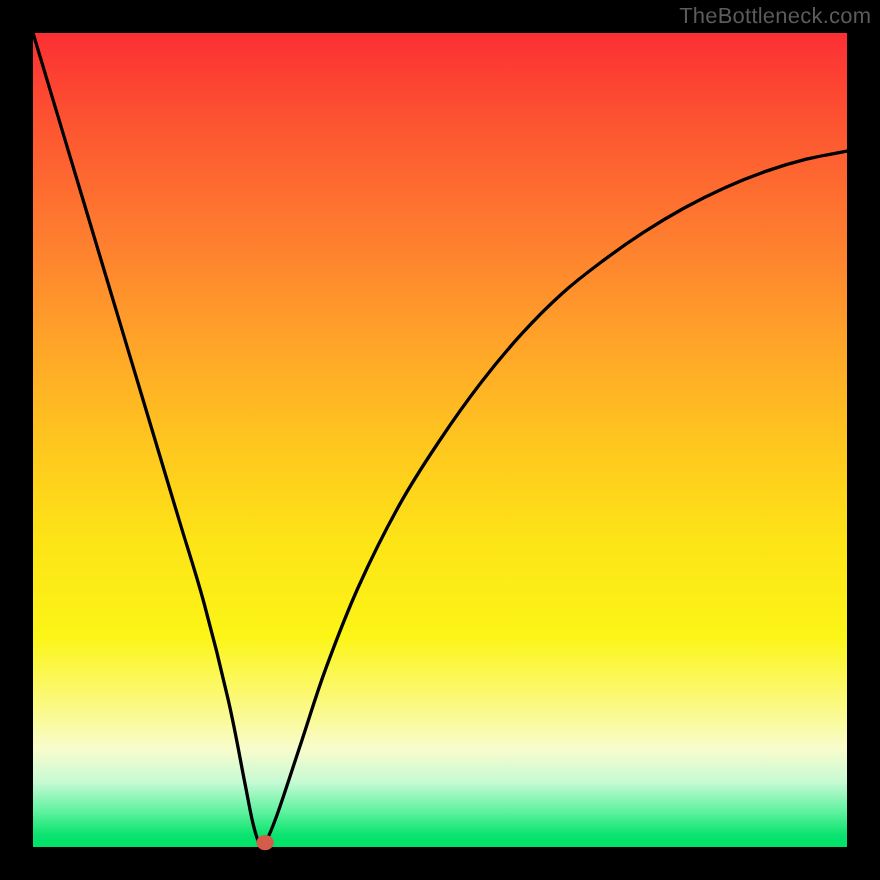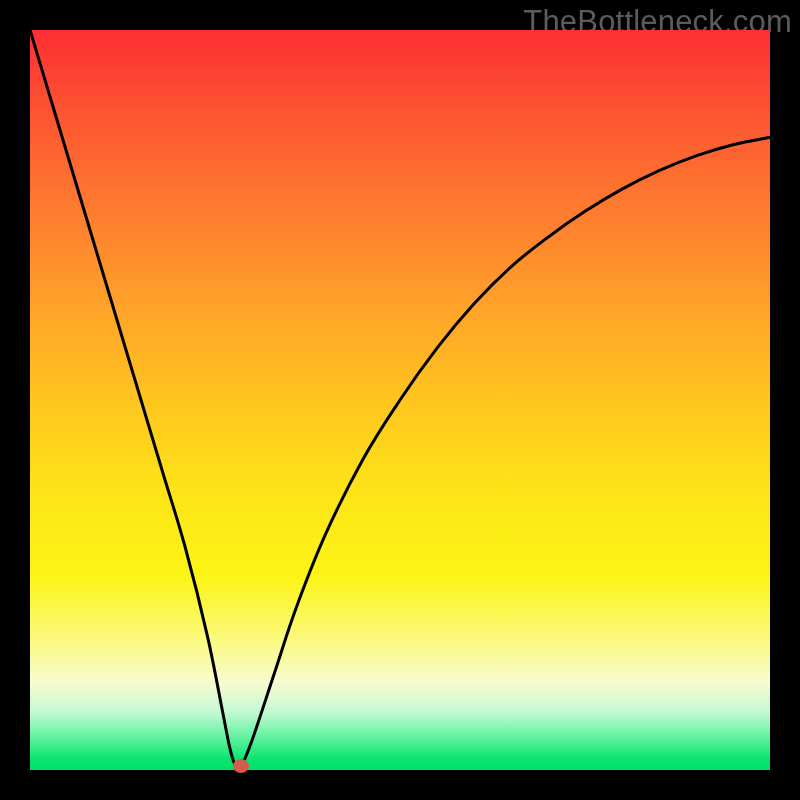--- a/index.html
+++ b/index.html
@@ -14,21 +14,21 @@
   .frame {
     position: relative;
     width: 800px;
     height: 800px;
     background: #000000;
   }
   .watermark {
     position: absolute;
     top: 4px;
     right: 8px;
-    font-size: 31px;
+    font-size: 20px;
     font-weight: 500;
     color: #5c5c5c;
     letter-spacing: 0.2px;
     user-select: none;
   }
   .plot-area {
     position: absolute;
     left: 30px;
     top: 30px;
     width: 740px;

